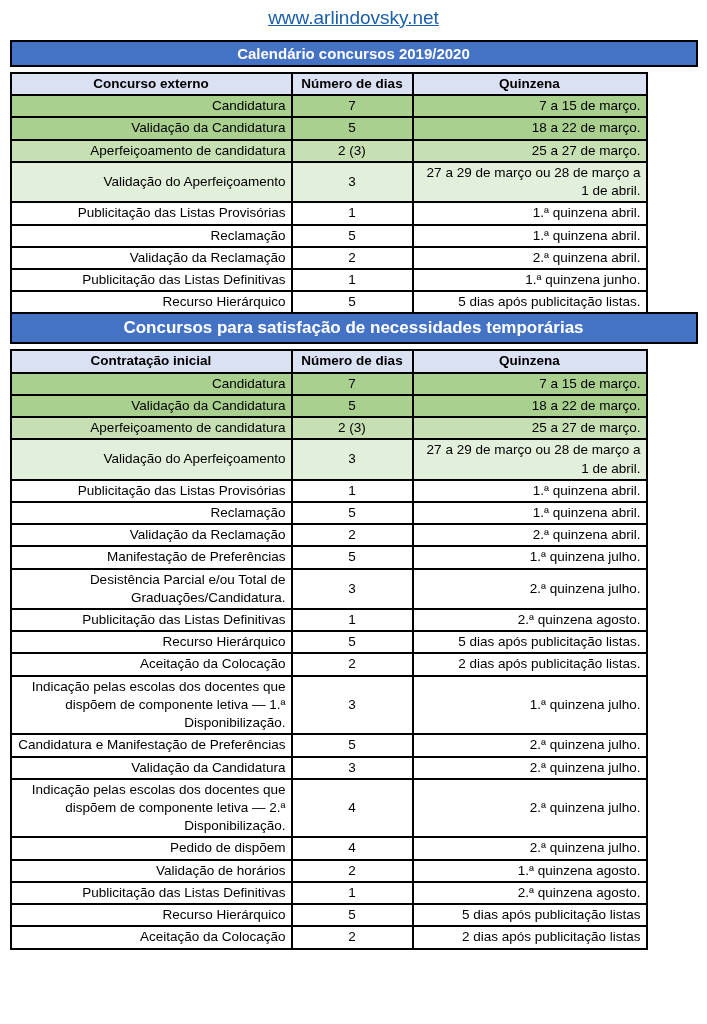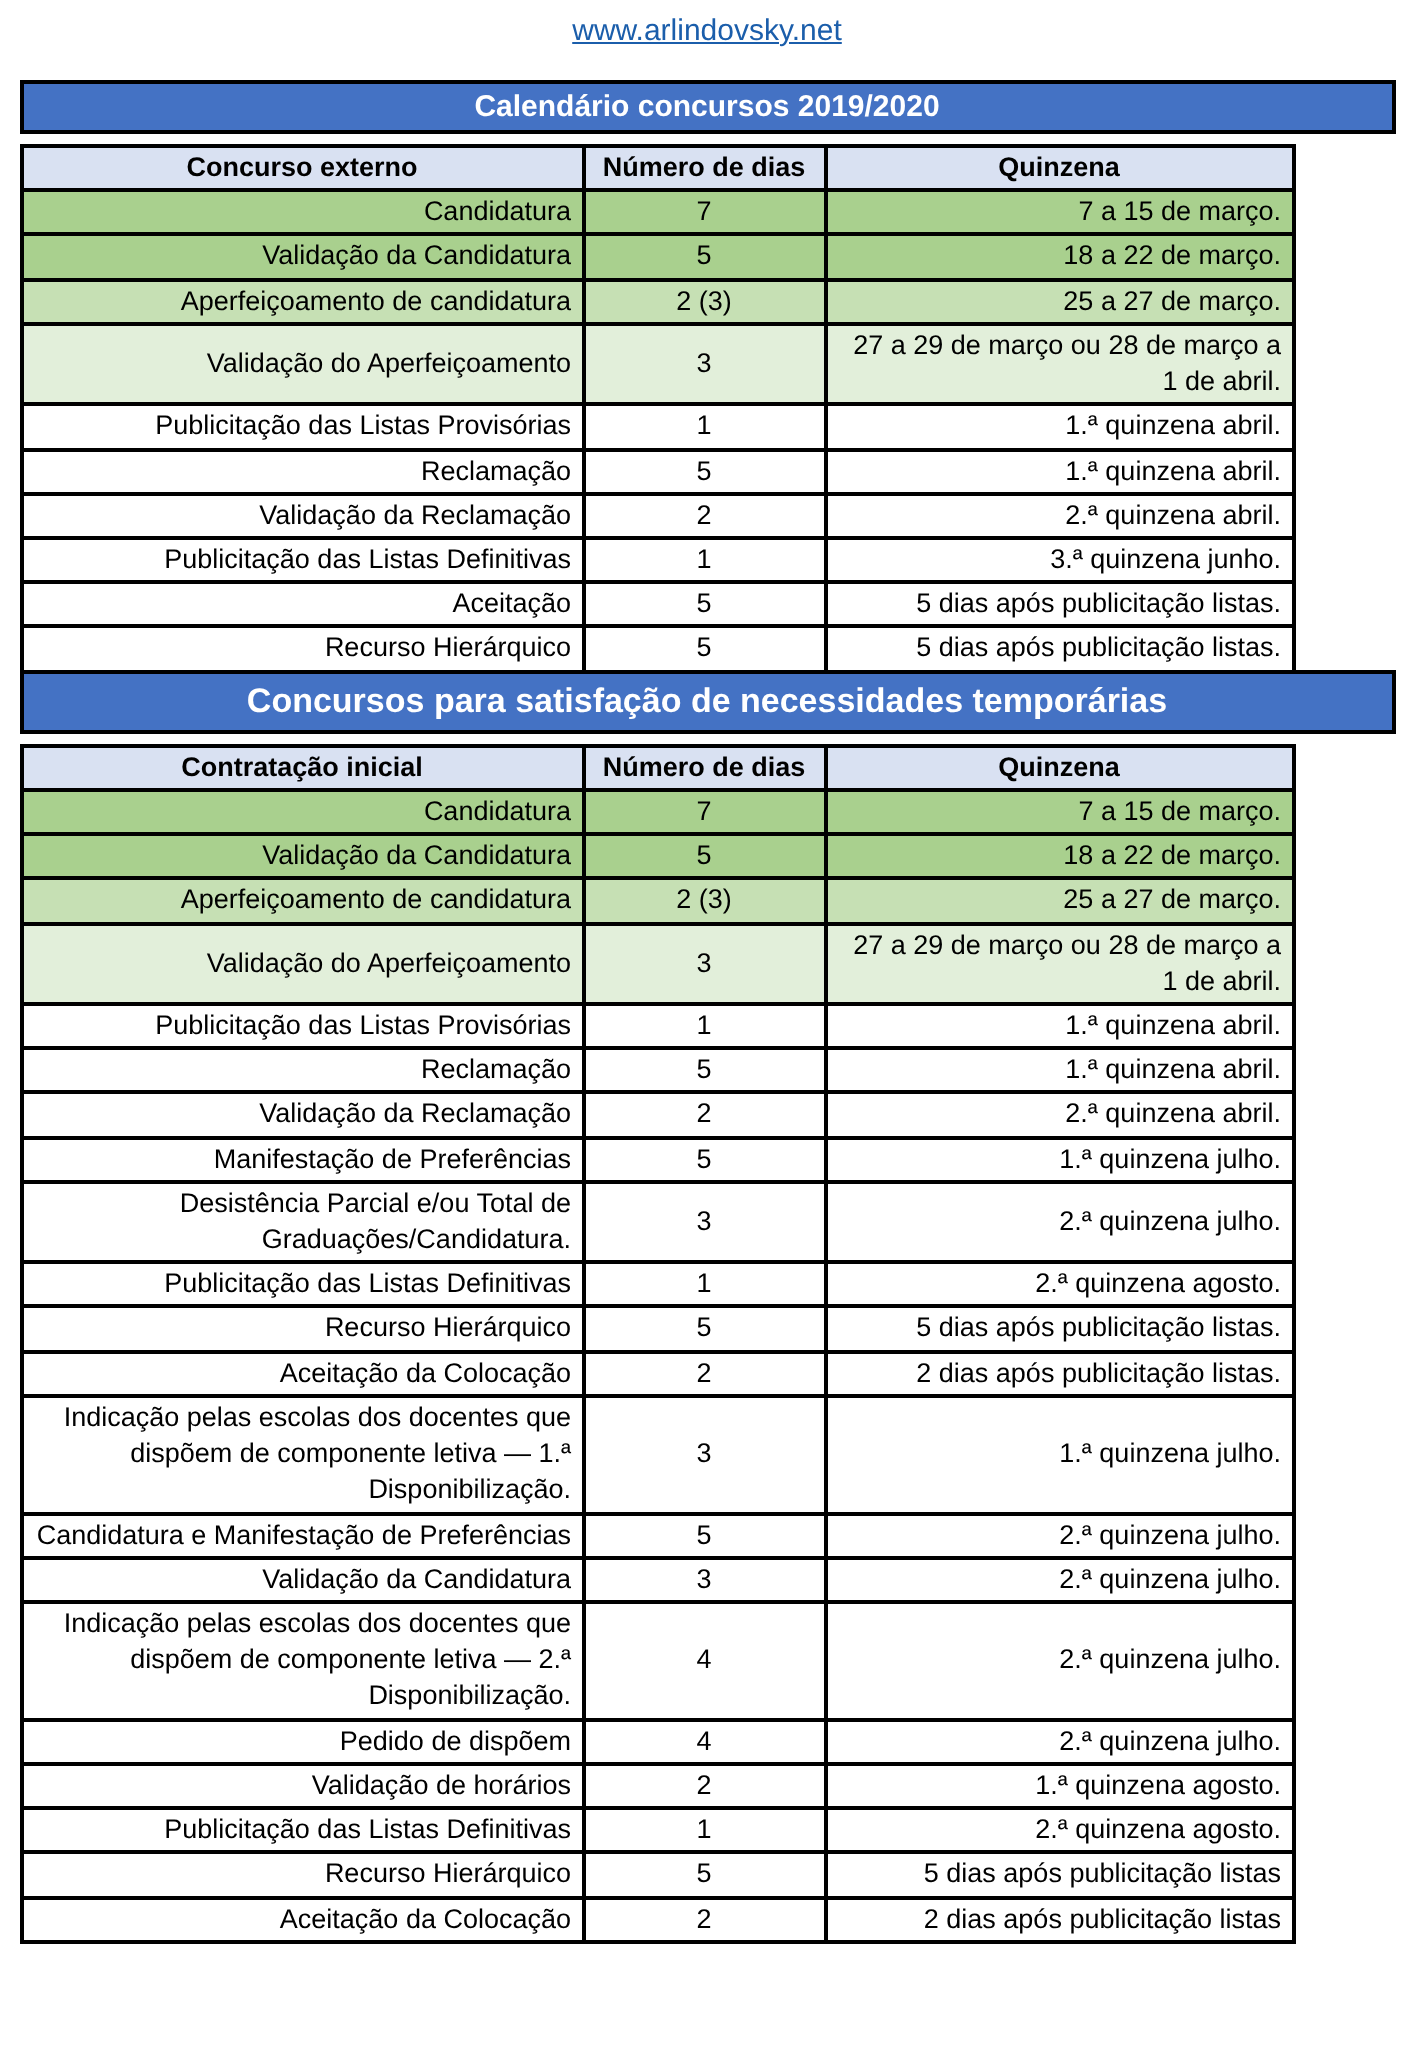--- a/index.html
+++ b/index.html
@@ -14,21 +14,21 @@
   *{box-sizing:border-box;}
   html,body{margin:0;padding:0;}
   body{
     width:707px;height:1024px;overflow:hidden;
     background:#ffffff;color:#000;
     font-family:"Liberation Sans", sans-serif;
   }
   .link-row{ text-align:center; padding-top:7px; height:24px; }
   .site-link{
     color:var(--link-blue,#1B5EAB);
-    font-size:15px; text-decoration:underline; cursor:pointer;
+    font-size:19px; text-decoration:underline; cursor:pointer;
   }
   .doc{ width:688px; margin:16px auto 0 auto; }
   .banner{
     border:2px solid var(--border-black,#000);
     background:var(--banner-blue,#4472C4);
     color:#fff; font-weight:bold; text-align:center;
   }
   .banner-1{ font-size:15px; padding:3px 2px; }
   .banner-2{ font-size:17px; padding:4px 2px; margin-top:-2px; }
   .spacer{ height:5px; }
@@ -108,26 +108,21 @@
           <td class="c3">1.ª quinzena abril.</td>
         </tr>
         <tr>
           <td class="c1">Validação da Reclamação</td>
           <td class="c2">2</td>
           <td class="c3">2.ª quinzena abril.</td>
         </tr>
         <tr>
           <td class="c1">Publicitação das Listas Definitivas</td>
           <td class="c2">1</td>
-          <td class="c3">3.ª quinzena junho.</td>
-        </tr>
-        <tr>
-          <td class="c1">Aceitação</td>
-          <td class="c2">5</td>
-          <td class="c3">5 dias após publicitação listas.</td>
+          <td class="c3">1.ª quinzena junho.</td>
         </tr>
         <tr>
           <td class="c1">Recurso Hierárquico</td>
           <td class="c2">5</td>
           <td class="c3">5 dias após publicitação listas.</td>
         </tr>
       </tbody>
   </table>
 
   <div class="banner banner-2">Concursos para satisfação de necessidades temporárias</div>

